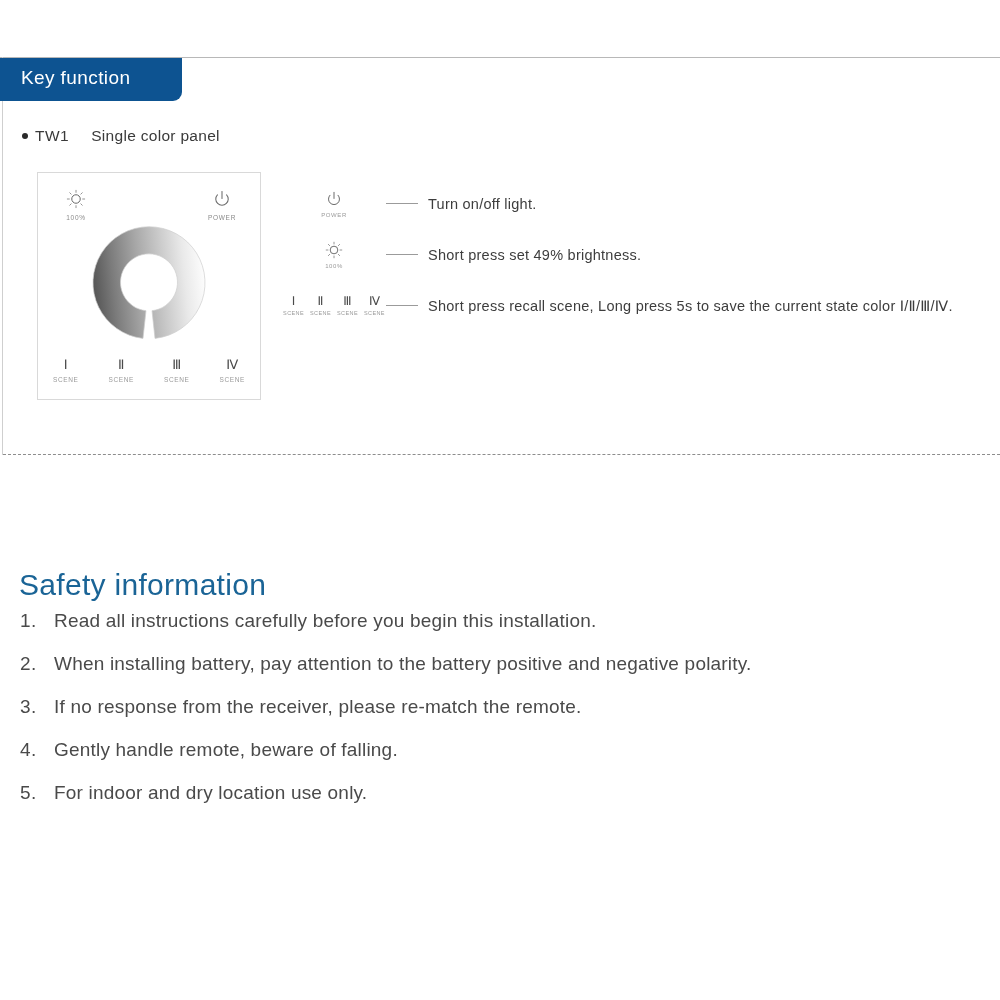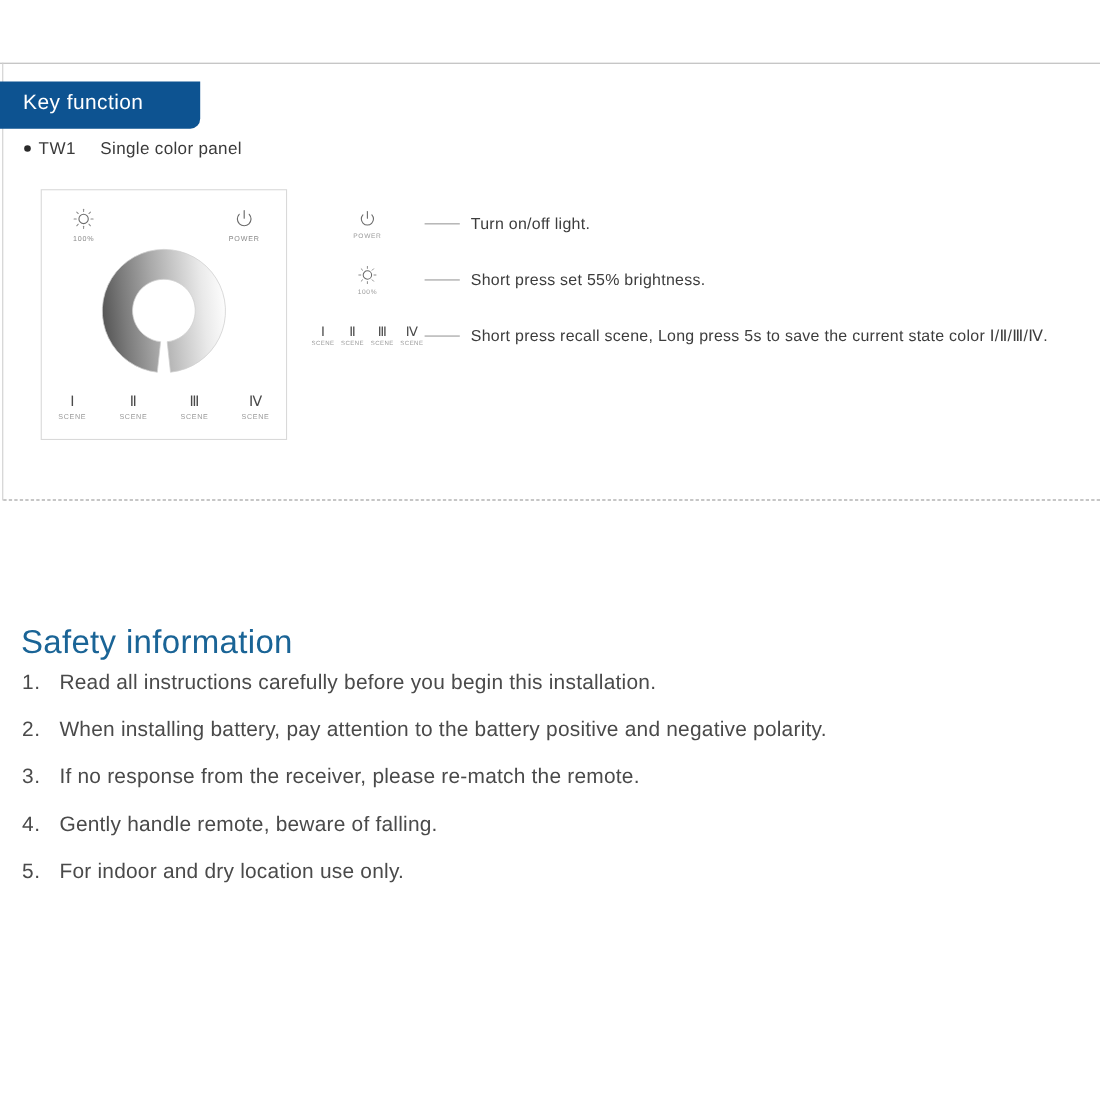--- a/index.html
+++ b/index.html
@@ -26,21 +26,21 @@
   .left-rule {
     position: absolute;
     left: 2px; top: 57px;
     width: 1px; height: 398px;
     background: #cfcfcf;
   }
 
   
   .section-tab {
     position: absolute;
-    left: 0; top: 74px;
+    left: 0; top: 58px;
     width: 182px; height: 43px;
     background: #0d5391;
     border-bottom-right-radius: 9px;
     box-sizing: border-box;
   }
   .section-tab-label {
     position: absolute;
     left: 21px; top: 9px;
     font-size: 19px;
     letter-spacing: 0.4px;
@@ -350,21 +350,21 @@
             <line x1="4.5" y1="4.5" x2="6.2" y2="6.2"></line>
             <line x1="17.8" y1="17.8" x2="19.5" y2="19.5"></line>
             <line x1="19.5" y1="4.5" x2="17.8" y2="6.2"></line>
             <line x1="6.2" y1="17.8" x2="4.5" y2="19.5"></line>
           </g>
         </svg>
       </span>
       <span class="cap">100%</span>
     </div>
     <div class="legend-dash"></div>
-    <div class="legend-text">Short press set 55% brightness.</div>
+    <div class="legend-text">Short press set 49% brightness.</div>
   </div>
 
 
   <div class="legend-row scenes">
     <div class="legend-sym">
       <div class="scene-mini">
         <span class="m">
           <span class="rn">Ⅰ</span>
           <span class="cap">SCENE</span>
         </span>

